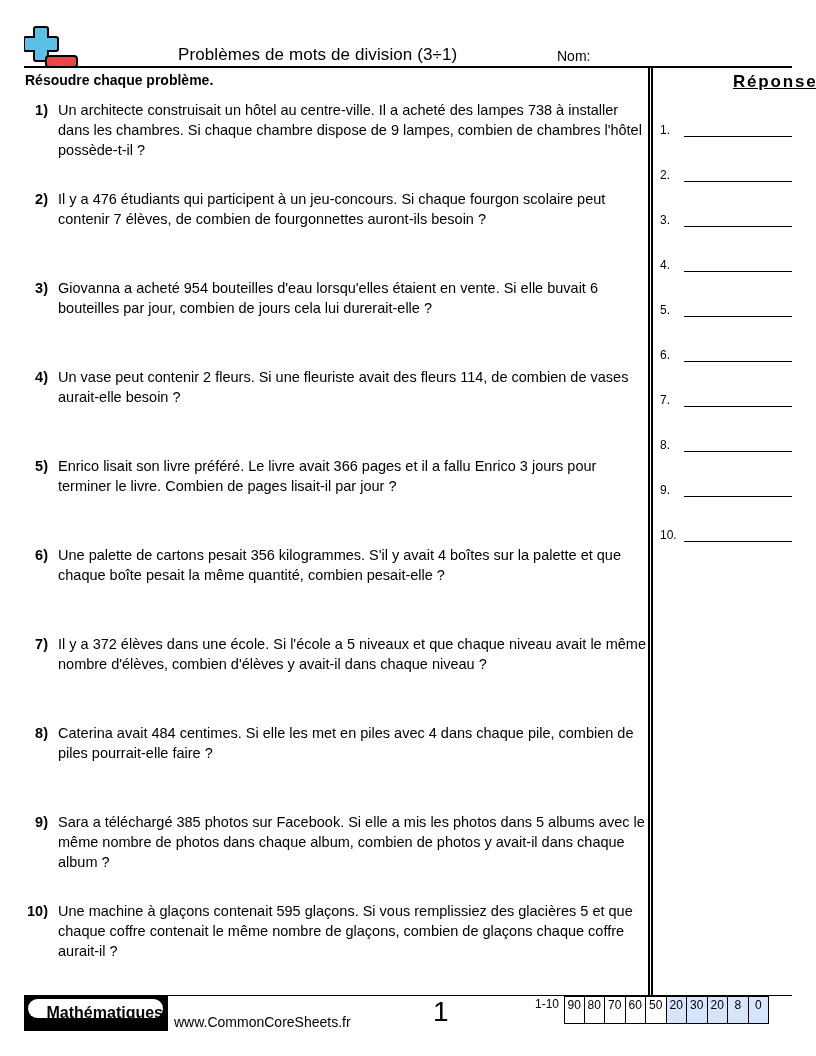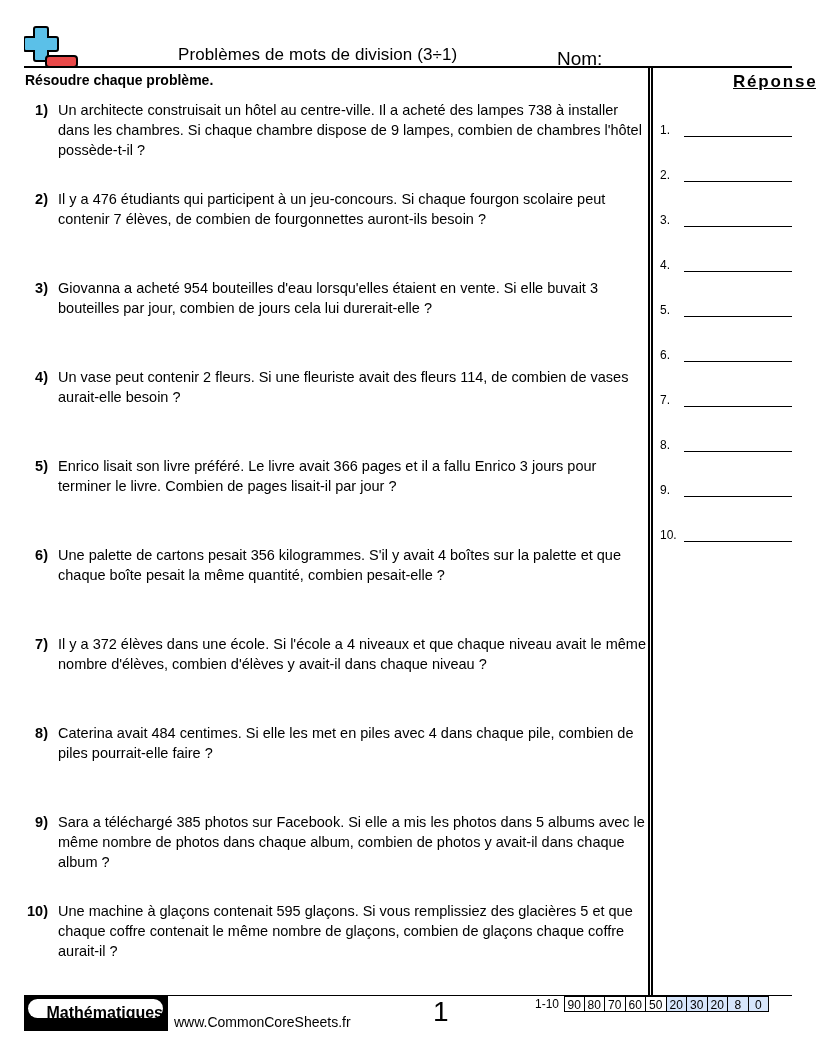--- a/index.html
+++ b/index.html
@@ -1,41 +1,41 @@
 <!DOCTYPE html>
 <html><head>
 <meta charset="utf-8">
 <style>
   html, body { margin: 0; padding: 0; background: #fff; }
   body { width: 816px; height: 1056px; position: relative; overflow: hidden;
          font-family: "Liberation Sans", sans-serif; color: #000; }
   .logo { position: absolute; left: 24px; top: 25px; width: 56px; height: 44px; }
   .title { position: absolute; left: 178px; top: 45px; font-size: 17px; letter-spacing: 0.1px; }
-  .name-label { position: absolute; left: 557px; top: 48px; font-size: 19px; }
+  .name-label { position: absolute; left: 557px; top: 48px; font-size: 14px; }
   .top-rule { position: absolute; left: 24px; top: 66px; width: 768px; height: 2px; background: #000; }
   .instructions { position: absolute; left: 25px; top: 72px; font-size: 14px; font-weight: bold; }
   .vdiv { position: absolute; left: 648px; top: 68px; width: 5px; height: 928px;
           border-left: 2px solid #000; border-right: 2px solid #000; box-sizing: border-box; }
   .answers-title { position: absolute; left: 688px; top: 72px; font-size: 17px; font-weight: bold;
                    letter-spacing: 1.8px; text-decoration: underline; margin-left: 45px; }
   .ans { position: absolute; left: 660px; font-size: 12px; width: 132px; height: 14px; }
   .ans .num { position: absolute; left: 0; bottom: 0; }
   .ans .line { position: absolute; left: 24px; right: 0; bottom: 0; border-bottom: 1px solid #000; }
   .prob { position: absolute; left: 20px; width: 630px; font-size: 14.5px; line-height: 20px; }
   .prob .pnum { position: absolute; left: 0; width: 28px; text-align: right; font-weight: bold; }
   .prob .ptext { position: absolute; left: 38px; width: 592px; }
   .bottom-rule { position: absolute; left: 24px; top: 995px; width: 768px; height: 1px; background: #000; }
   .badge-bg { position: absolute; left: 24px; top: 996px; width: 144px; height: 35px; background: #000; }
   .badge { position: absolute; left: 28px; top: 999px; width: 135px; height: 19px; background: #fff;
            border-radius: 14px; font-weight: bold; font-size: 16px; text-align: right; line-height: 28px; }
   .site { position: absolute; left: 174px; top: 1014px; font-size: 14px; }
   .page-num { position: absolute; left: 433px; top: 996px; font-size: 28px; }
   .score { position: absolute; left: 530px; top: 996px; display: flex; font-size: 12px; }
   .score .lbl { width: 34px; text-align: center; line-height: 16px; }
-  .score .cell { width: 20.5px; height: 16px; line-height: 16px; text-align: center;
+  .score .cell { width: 20.5px; height: 28px; line-height: 16px; text-align: center;
                  border: 1px solid #000; border-left: none; box-sizing: border-box; }
   .score .cell.first { border-left: 1px solid #000; }
   .score .cell.hl { background: #d6e5fb; }
 </style>
 </head>
 <body>
 
 <svg class="logo" viewBox="0 0 56 44">
   <path d="M12 2 h10 a2 2 0 0 1 2 2 v8 h8 a2 2 0 0 1 2 2 v10 a2 2 0 0 1 -2 2 h-8 v8 a2 2 0 0 1 -2 2 h-10 a2 2 0 0 1 -2 -2 v-8 h-8 a2 2 0 0 1 -2 -2 v-10 a2 2 0 0 1 2 -2 h8 v-8 a2 2 0 0 1 2 -2 z" fill="#5bc0e8" stroke="#000" stroke-width="2"></path>
   <rect x="22" y="31" width="31" height="11" rx="3" fill="#e84848" stroke="#000" stroke-width="2"></rect>
@@ -95,37 +95,37 @@
     <div class="prob" style="top: 100px;">
       <span class="pnum">1)</span>
       <span class="ptext">Un architecte construisait un hôtel au centre-ville. Il a acheté des lampes 738 à installer dans les chambres. Si chaque chambre dispose de 9 lampes, combien de chambres l'hôtel possède-t-il ?</span>
     </div>
     <div class="prob" style="top: 189px;">
       <span class="pnum">2)</span>
       <span class="ptext">Il y a 476 étudiants qui participent à un jeu-concours. Si chaque fourgon scolaire peut contenir 7 élèves, de combien de fourgonnettes auront-ils besoin ?</span>
     </div>
     <div class="prob" style="top: 278px;">
       <span class="pnum">3)</span>
-      <span class="ptext">Giovanna a acheté 954 bouteilles d'eau lorsqu'elles étaient en vente. Si elle buvait 3 bouteilles par jour, combien de jours cela lui durerait-elle ?</span>
+      <span class="ptext">Giovanna a acheté 954 bouteilles d'eau lorsqu'elles étaient en vente. Si elle buvait 6 bouteilles par jour, combien de jours cela lui durerait-elle ?</span>
     </div>
     <div class="prob" style="top: 367px;">
       <span class="pnum">4)</span>
       <span class="ptext">Un vase peut contenir 2 fleurs. Si une fleuriste avait des fleurs 114, de combien de vases aurait-elle besoin ?</span>
     </div>
     <div class="prob" style="top: 456px;">
       <span class="pnum">5)</span>
       <span class="ptext">Enrico lisait son livre préféré. Le livre avait 366 pages et il a fallu Enrico 3 jours pour terminer le livre. Combien de pages lisait-il par jour ?</span>
     </div>
     <div class="prob" style="top: 545px;">
       <span class="pnum">6)</span>
       <span class="ptext">Une palette de cartons pesait 356 kilogrammes. S'il y avait 4 boîtes sur la palette et que chaque boîte pesait la même quantité, combien pesait-elle ?</span>
     </div>
     <div class="prob" style="top: 634px;">
       <span class="pnum">7)</span>
-      <span class="ptext">Il y a 372 élèves dans une école. Si l'école a 4 niveaux et que chaque niveau avait le même nombre d'élèves, combien d'élèves y avait-il dans chaque niveau ?</span>
+      <span class="ptext">Il y a 372 élèves dans une école. Si l'école a 5 niveaux et que chaque niveau avait le même nombre d'élèves, combien d'élèves y avait-il dans chaque niveau ?</span>
     </div>
     <div class="prob" style="top: 723px;">
       <span class="pnum">8)</span>
       <span class="ptext">Caterina avait 484 centimes. Si elle les met en piles avec 4 dans chaque pile, combien de piles pourrait-elle faire ?</span>
     </div>
     <div class="prob" style="top: 812px;">
       <span class="pnum">9)</span>
       <span class="ptext">Sara a téléchargé 385 photos sur Facebook. Si elle a mis les photos dans 5 albums avec le même nombre de photos dans chaque album, combien de photos y avait-il dans chaque album ?</span>
     </div>
     <div class="prob" style="top: 901px;">

